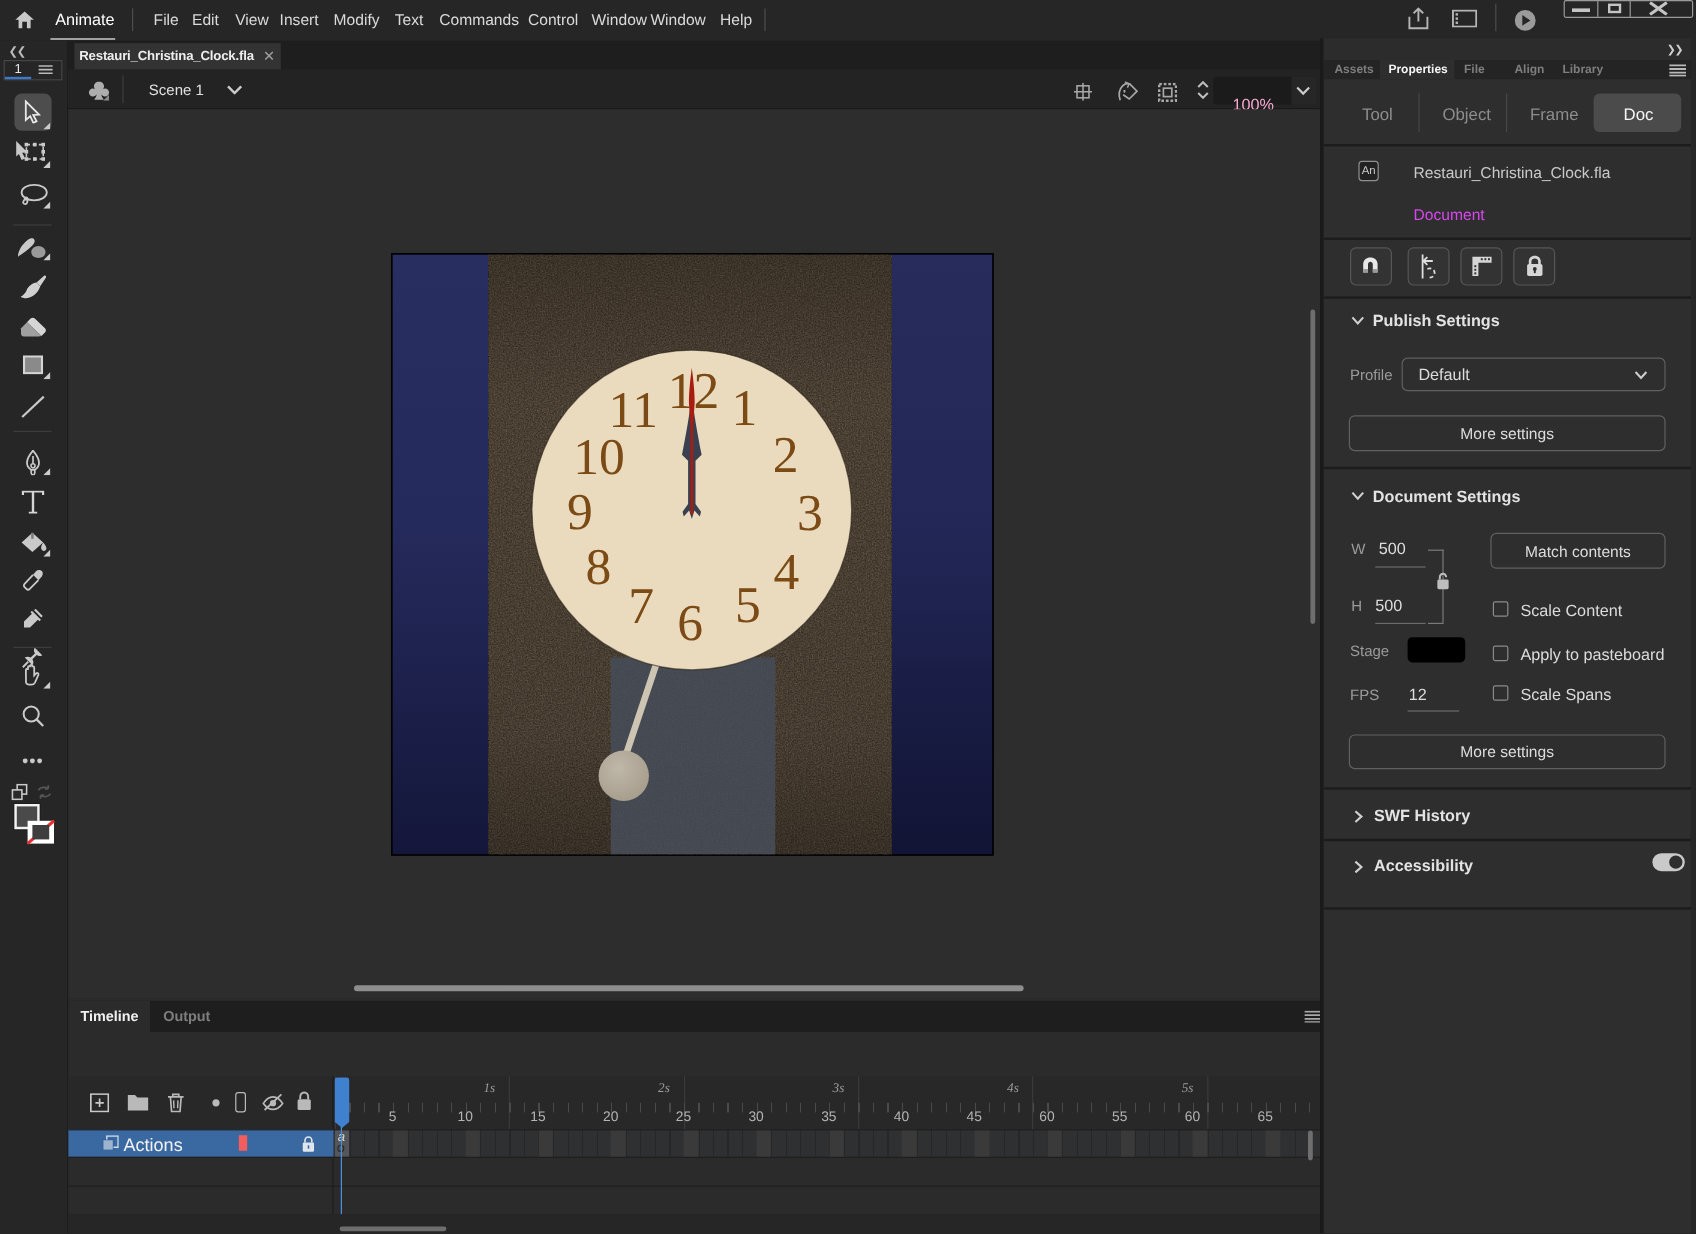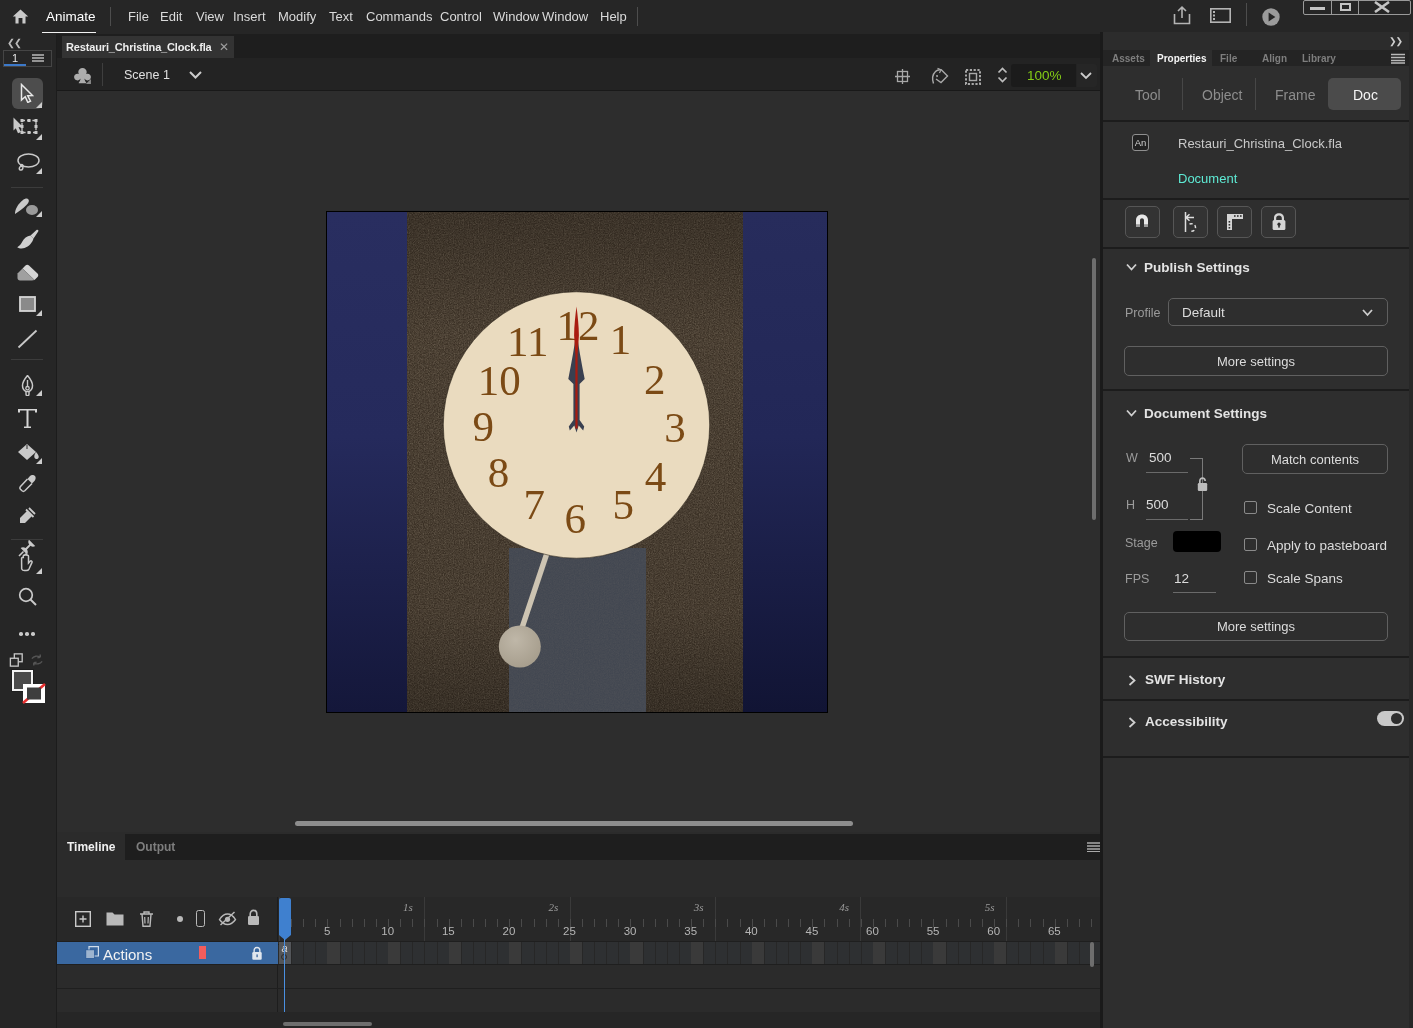--- a/index.html
+++ b/index.html
@@ -280,21 +280,21 @@
     </svg>
     <svg class="abs" style="left:908px;top:11px" width="16" height="16" viewBox="0 0 16 16">
       <rect x="1" y="1" width="14" height="14" fill="none" stroke="#a8a8a8" stroke-width="2" stroke-dasharray="2.2 1.6"></rect>
       <rect x="4.5" y="4.5" width="7" height="7" fill="none" stroke="#a8a8a8" stroke-width="1.4"></rect>
     </svg>
     <svg class="abs" style="left:940px;top:9px" width="11" height="16" viewBox="0 0 11 16">
       <path d="M1.5 5.5 L5.5 1.5 L9.5 5.5" stroke="#bdbdbd" stroke-width="1.7" fill="none"></path>
       <path d="M1.5 10.5 L5.5 14.5 L9.5 10.5" stroke="#bdbdbd" stroke-width="1.7" fill="none"></path>
     </svg>
     <div class="abs" style="left:954px;top:6px;width:65px;height:23px;background:#1b1b1b;border-radius:3px 0 0 3px"></div>
-    <span class="abs" style="left:970px;top:10px;font-size:13.5px;color:#84cc16">100%</span>
+    <span class="abs" style="left:970px;top:22px;font-size:13.5px;color:#f9a8d4">100%</span>
     <div class="abs" style="left:1020px;top:6px;width:20px;height:23px;background:#262626;border-radius:0 3px 3px 0"></div>
     <svg class="abs" style="left:1023px;top:14px" width="12" height="8" viewBox="0 0 12 8">
       <path d="M1 1 L6 6 L11 1" stroke="#cccccc" stroke-width="1.8" fill="none"></path>
     </svg>
   </div>
   <div id="stage">
     <div id="canvas">
       <svg width="500" height="500" viewBox="0 0 500 500" style="position:absolute;left:0;top:0">
         <defs>
           <linearGradient id="navyL" x1="0" y1="0" x2="0" y2="1">
@@ -572,21 +572,21 @@
     <div class="rp" style="left:152px;top:46px;width:1px;height:32px;background:#474747"></div>
     <span class="rp" style="left:32px;top:55px;font-size:14px;color:#8d8d8d">Tool</span>
     <span class="rp" style="left:99px;top:55px;font-size:14px;color:#8d8d8d">Object</span>
     <span class="rp" style="left:172px;top:55px;font-size:14px;color:#8d8d8d">Frame</span>
     <div class="rp" style="left:225px;top:46px;width:73px;height:32px;background:#4b4b4b;border-radius:5px"></div>
     <span class="rp" style="left:250px;top:55px;font-size:14px;color:#f5f5f5">Doc</span>
     <div class="divider" style="top:88px"></div>
 
     <div class="rp" style="left:29px;top:102px;width:17px;height:17px;border:1px solid #8f8f8f;border-radius:3px;color:#cdcdcd;font-size:9.5px;text-align:center;line-height:15px;background:#222">An</div>
     <span class="rp" style="left:75px;top:104px;font-size:13px;color:#c9c9c9">Restauri_Christina_Clock.fla</span>
-    <span class="rp" style="left:75px;top:139px;font-size:13px;color:#5eead4">Document</span>
+    <span class="rp" style="left:75px;top:139px;font-size:13px;color:#d946ef">Document</span>
     <div class="divider" style="top:166px"></div>
 
     <div class="rp tbtn" style="left:22px;top:174px">
       <svg width="18" height="18" viewBox="0 0 18 18" style="margin:6px 0 0 7px">
         <path d="M3 14 L3 7 C3 3.7 5.7 1.5 9 1.5 C12.3 1.5 15 3.7 15 7 L15 14 L11 14 L11 7.3 C11 6 10.1 5.2 9 5.2 C7.9 5.2 7 6 7 7.3 L7 14 Z" fill="#e8e8e8"></path>
         <rect x="3" y="11.2" width="4" height="2.8" fill="#9a9a9a"></rect>
         <rect x="11" y="11.2" width="4" height="2.8" fill="#9a9a9a"></rect>
       </svg>
     </div>
     <div class="rp tbtn" style="left:69.6px;top:174px">

